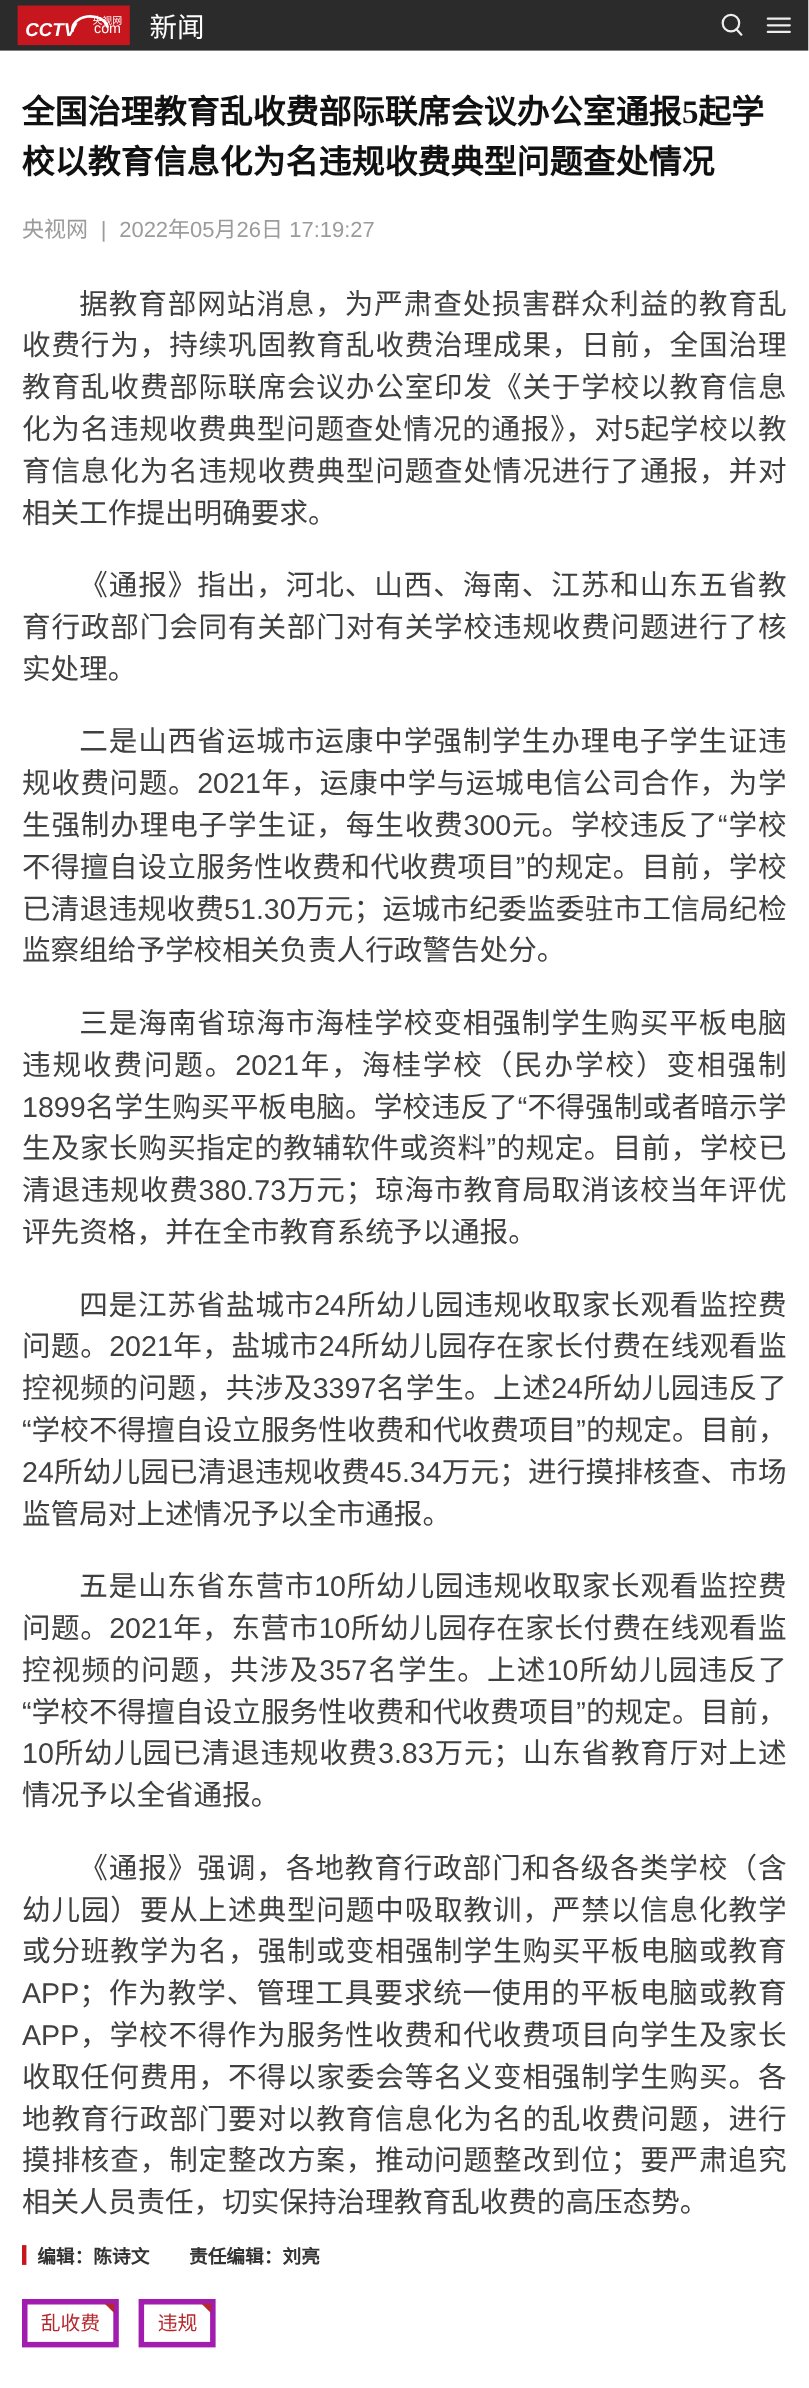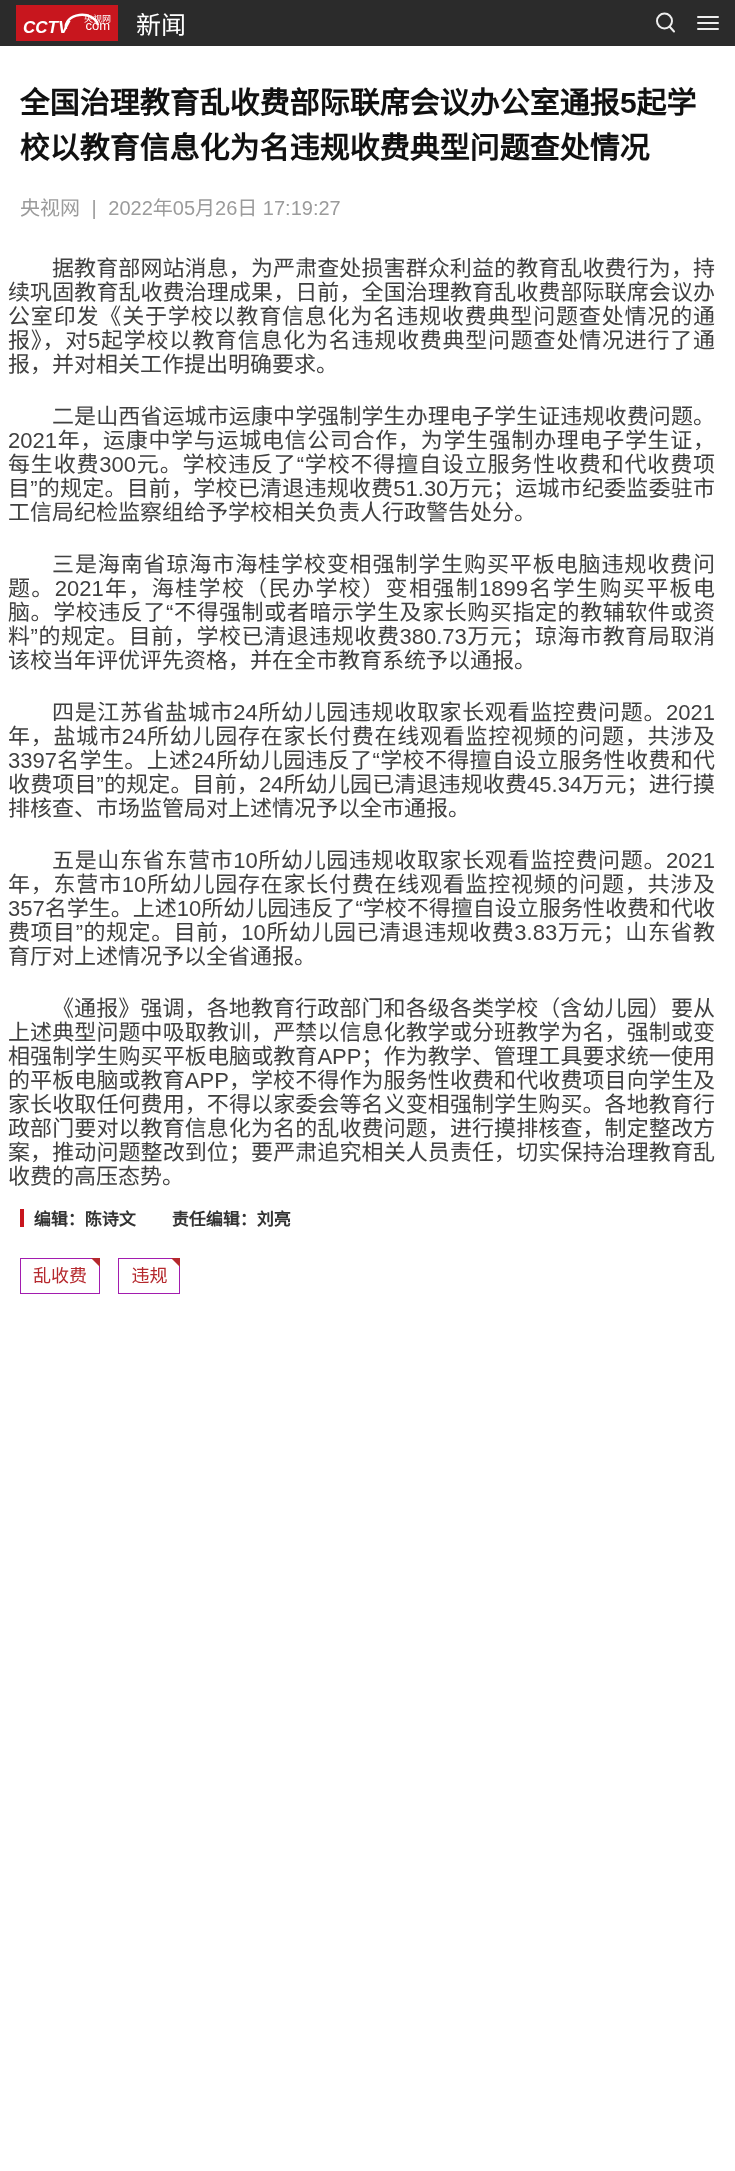--- a/index.html
+++ b/index.html
@@ -75,32 +75,33 @@
   .icon-btn + .icon-btn { margin-left: 8px; }
   .icon-btn:last-child { margin-right: 10px; }
 
   
   .article-title {
     margin: 34px 20px 0 20px;
     font-size: 30px;
     line-height: 45px;
     font-weight: 700;
     color: #111111;
+    font-family: Liberation Serif, serif;
   }
   .article-meta {
     margin: 22px 20px 0 20px;
     font-size: 20px;
     color: #9b9b9b;
   }
   .article-meta .divider { margin: 0 6px; }
 
   .article-body {
-    margin: 36px 20px 0 8px;
-    font-size: 22px;
-    line-height: 24px;
+    margin: 36px 20px 0 20px;
+    font-size: 26px;
+    line-height: 38px;
     color: #404040;
     text-align: justify;
   }
   .article-body p {
     text-indent: 2em;
     margin-bottom: 28px;
   }
   .article-body p:last-child { margin-bottom: 0; }
 
   
@@ -120,21 +121,21 @@
   }
   .editor-group { margin-right: 36px; font-weight: bold; }
 
   .tags-row {
     margin: 28px 20px 0 20px;
     padding-bottom: 56px;
   }
   .tag {
     position: relative;
     display: inline-block;
-    border: 1px solid #a21caf;
+    border: 5px solid #a21caf;
     color: #b5282d;
     font-size: 18px;
     line-height: 1;
     padding: 8px 12px 8px 12px;
     margin-right: 14px;
     cursor: pointer;
     background: #fff;
   }
   .tag::after {
     content: "";
@@ -179,20 +180,21 @@
 <h1 class="article-title">全国治理教育乱收费部际联席会议办公室通报5起学校以教育信息化为名违规收费典型问题查处情况</h1>
 
 <div class="article-meta">
   <span>央视网</span>
   <span class="divider">|</span>
   <span>2022年05月26日 17:19:27</span>
 </div>
 
 <div class="article-body">
   <p>据教育部网站消息，为严肃查处损害群众利益的教育乱收费行为，持续巩固教育乱收费治理成果，日前，全国治理教育乱收费部际联席会议办公室印发《关于学校以教育信息化为名违规收费典型问题查处情况的通报》，对5起学校以教育信息化为名违规收费典型问题查处情况进行了通报，并对相关工作提出明确要求。</p>
+  <p>《通报》指出，河北、山西、海南、江苏和山东五省教育行政部门会同有关部门对有关学校违规收费问题进行了核实处理。</p>
   <p>二是山西省运城市运康中学强制学生办理电子学生证违规收费问题。2021年，运康中学与运城电信公司合作，为学生强制办理电子学生证，每生收费300元。学校违反了“学校不得擅自设立服务性收费和代收费项目”的规定。目前，学校已清退违规收费51.30万元；运城市纪委监委驻市工信局纪检监察组给予学校相关负责人行政警告处分。</p>
   <p>三是海南省琼海市海桂学校变相强制学生购买平板电脑违规收费问题。2021年，海桂学校（民办学校）变相强制1899名学生购买平板电脑。学校违反了“不得强制或者暗示学生及家长购买指定的教辅软件或资料”的规定。目前，学校已清退违规收费380.73万元；琼海市教育局取消该校当年评优评先资格，并在全市教育系统予以通报。</p>
   <p>四是江苏省盐城市24所幼儿园违规收取家长观看监控费问题。2021年，盐城市24所幼儿园存在家长付费在线观看监控视频的问题，共涉及3397名学生。上述24所幼儿园违反了“学校不得擅自设立服务性收费和代收费项目”的规定。目前，24所幼儿园已清退违规收费45.34万元；进行摸排核查、市场监管局对上述情况予以全市通报。</p>
   <p>五是山东省东营市10所幼儿园违规收取家长观看监控费问题。2021年，东营市10所幼儿园存在家长付费在线观看监控视频的问题，共涉及357名学生。上述10所幼儿园违反了“学校不得擅自设立服务性收费和代收费项目”的规定。目前，10所幼儿园已清退违规收费3.83万元；山东省教育厅对上述情况予以全省通报。</p>
   <p>《通报》强调，各地教育行政部门和各级各类学校（含幼儿园）要从上述典型问题中吸取教训，严禁以信息化教学或分班教学为名，强制或变相强制学生购买平板电脑或教育APP；作为教学、管理工具要求统一使用的平板电脑或教育APP，学校不得作为服务性收费和代收费项目向学生及家长收取任何费用，不得以家委会等名义变相强制学生购买。各地教育行政部门要对以教育信息化为名的乱收费问题，进行摸排核查，制定整改方案，推动问题整改到位；要严肃追究相关人员责任，切实保持治理教育乱收费的高压态势。</p>
 </div>
 
 <div class="editor-row">
   <div class="editor-bar"></div>
   <div class="editor-group">

